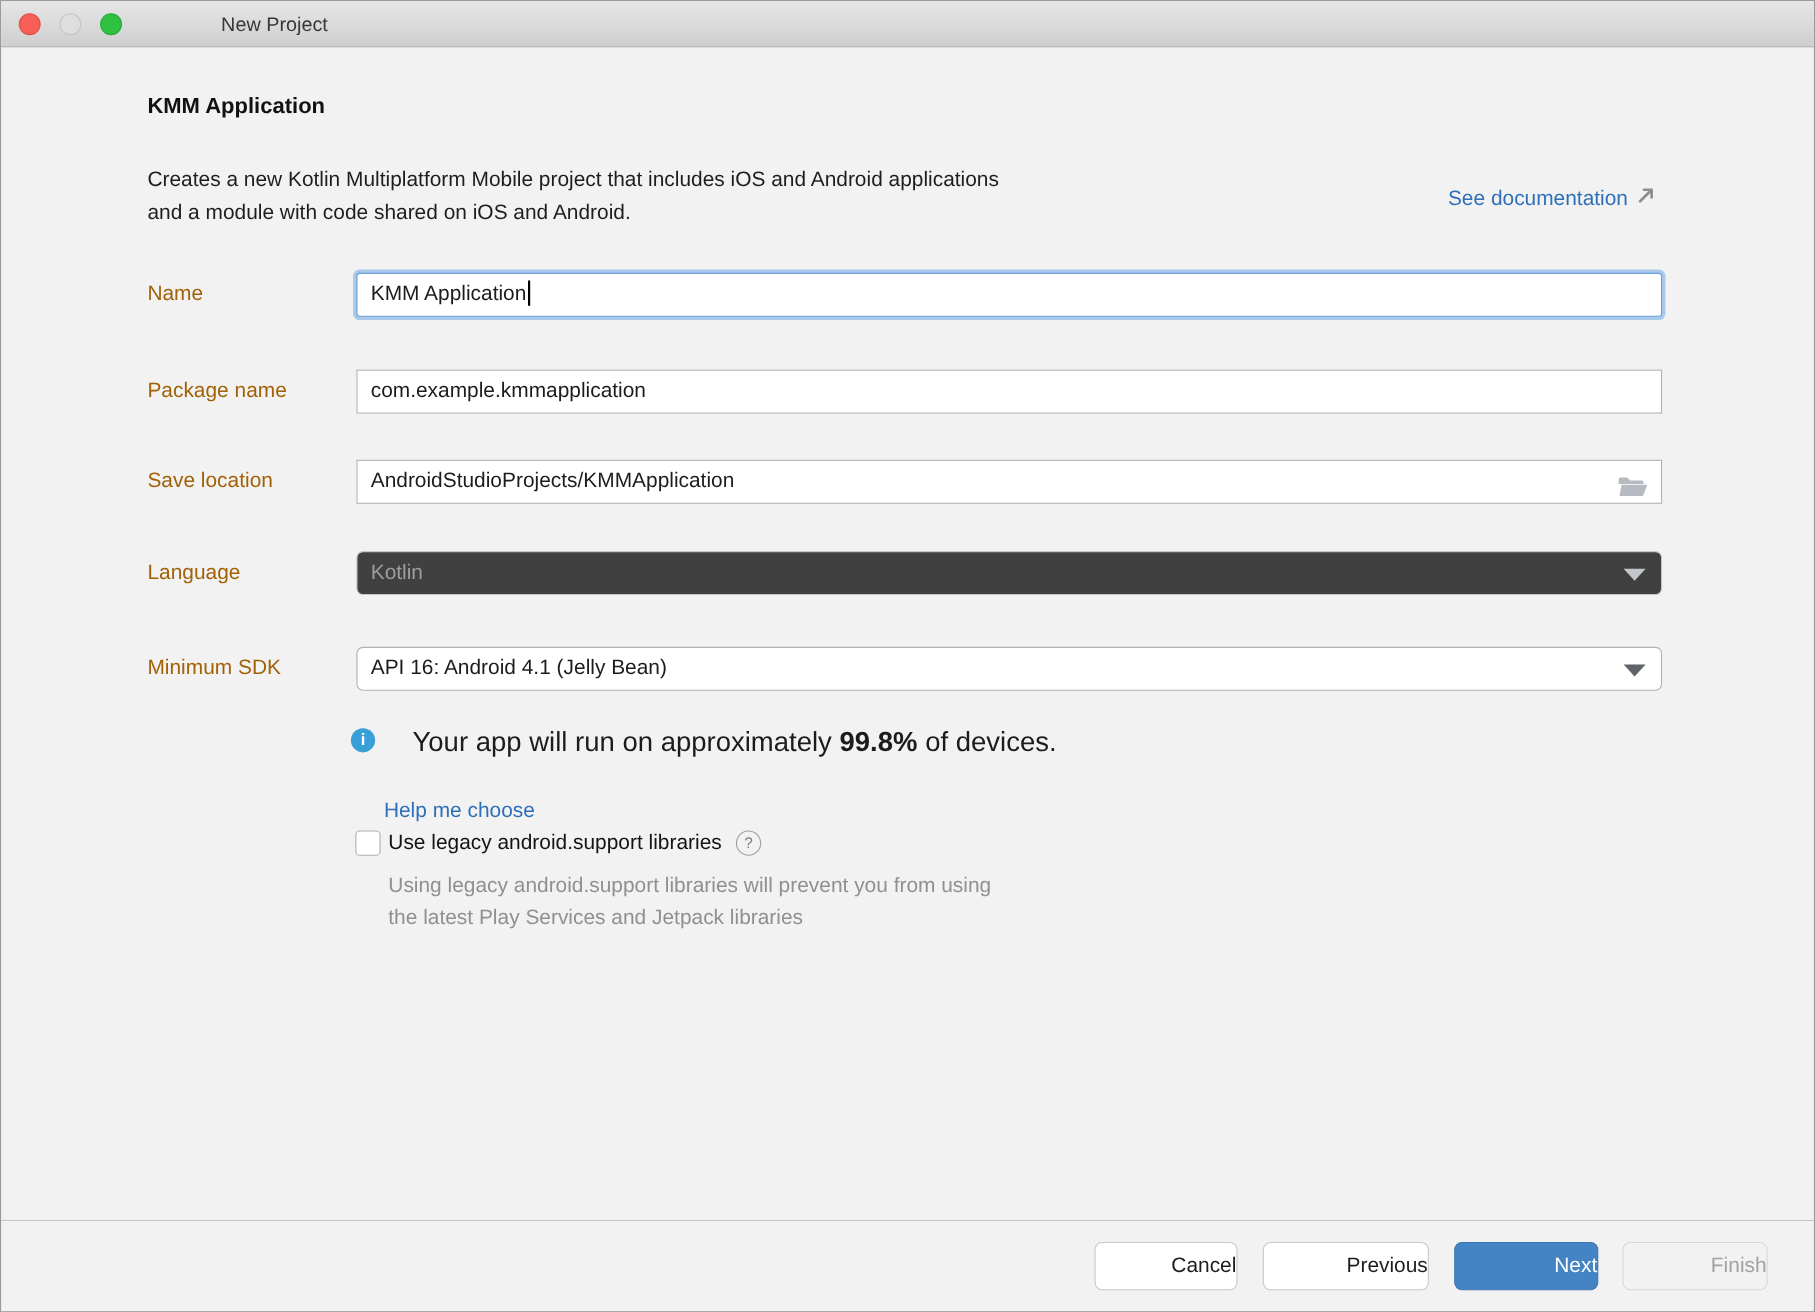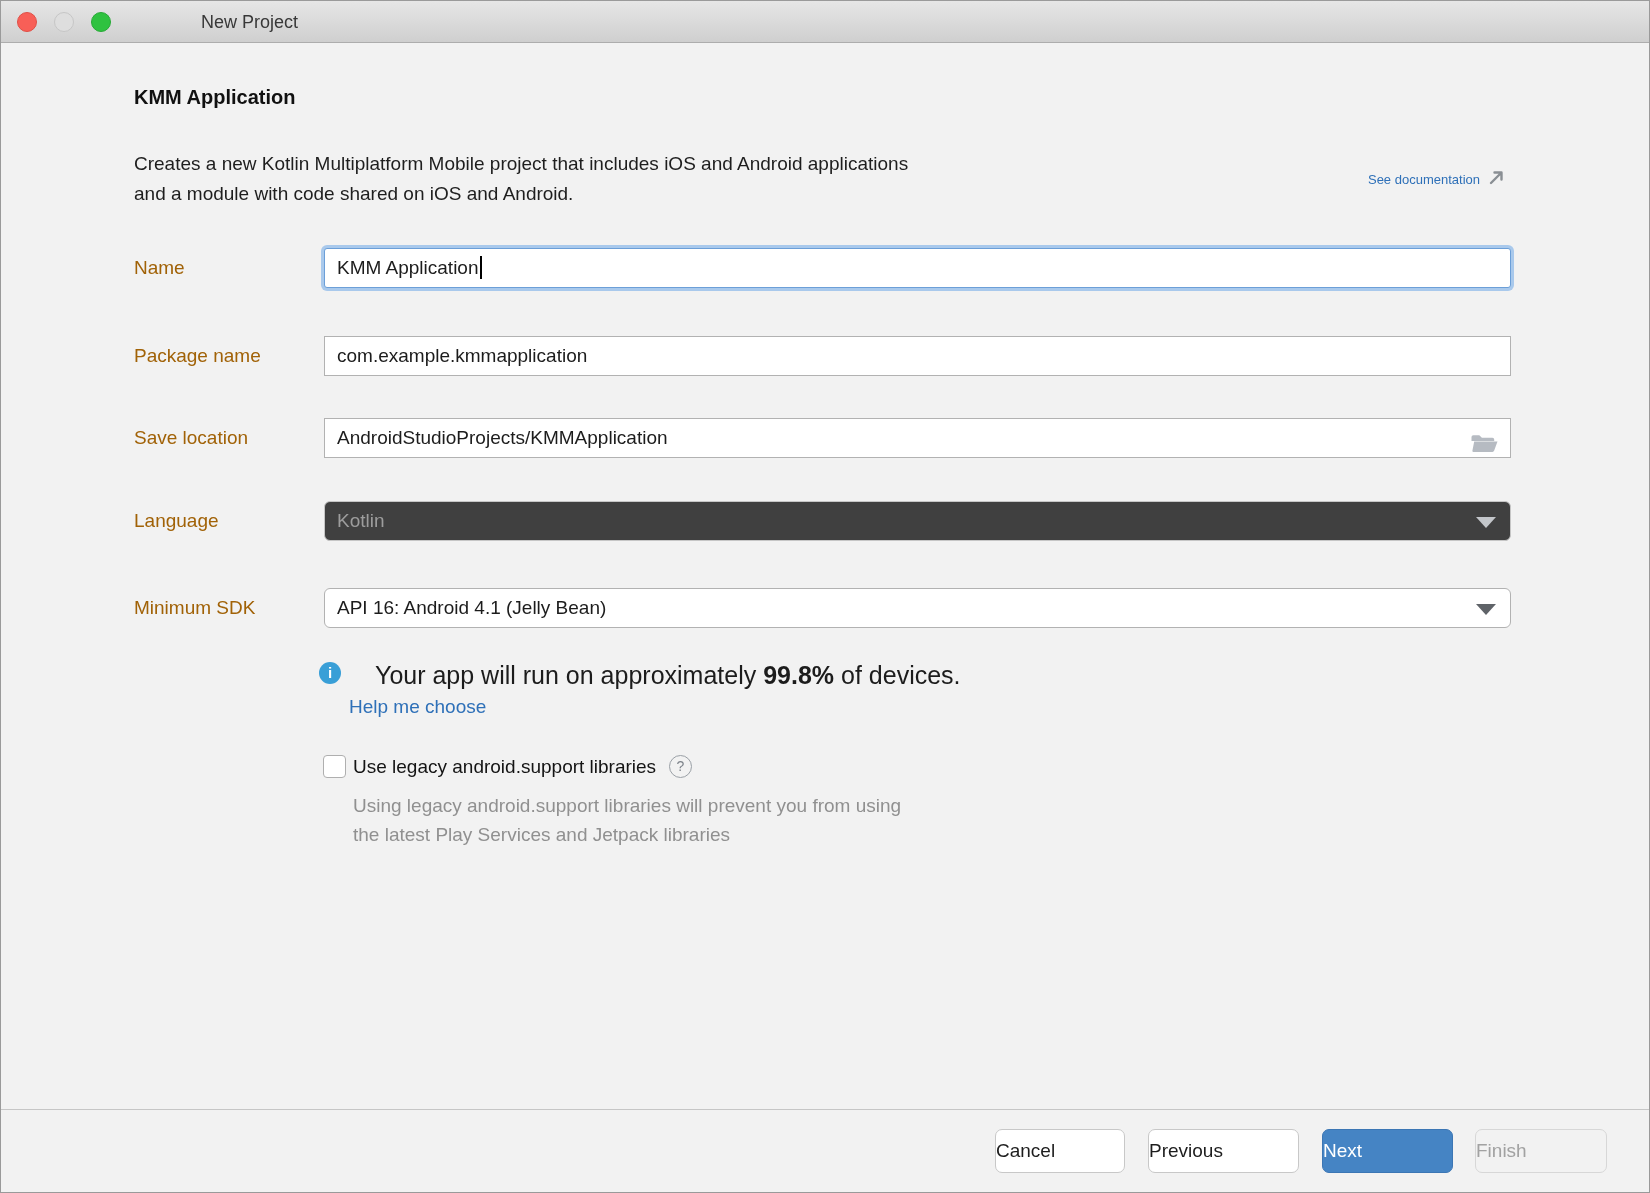--- a/index.html
+++ b/index.html
@@ -34,21 +34,21 @@
   .page-title {
     position: absolute; left: 133px; top: 85px;
     font-size: 20px; font-weight: bold; color: #111;
   }
   .description {
     position: absolute; left: 133px; top: 148px;
     font-size: 19px; line-height: 30px; color: #1e1e1e; white-space: pre;
   }
   .doc-link {
     position: absolute; top: 168px; right: 144px;
-    font-size: 13px; color: #2e70b8; cursor: pointer;
+    font-size: 19px; color: #2e70b8; cursor: pointer;
     display: flex; align-items: center; gap: 8px;
   }
   .ext-arrow { display: inline-block; }
 
   
   .row { position: absolute; left: 0; width: 100%; height: 40px; }
   .row-label {
     position: absolute; left: 133px; top: 0; height: 40px; line-height: 40px;
     font-size: 19px; color: #a16207;
   }
@@ -82,21 +82,21 @@
     position: absolute; left: 318px; top: 661px; width: 22px; height: 22px;
     border-radius: 50%; background: #399fd7; color: #fff;
     font-size: 15px; font-weight: bold; text-align: center; line-height: 22px;
   }
   .info-text {
     position: absolute; left: 348px; top: 660px;
     font-size: 25px; color: #1c1c1c; margin-left: 26px;
   }
   .info-text b { font-weight: bold; }
   .help-link {
-    position: absolute; left: 348px; top: 695px;
+    position: absolute; left: 348px; top: 726px;
     font-size: 19px; color: #2e70b8; cursor: pointer;
   }
 
   
   .checkbox {
     position: absolute; left: 322px; top: 754px; width: 23px; height: 23px;
     background: #fff; border: 1px solid #afafaf; border-radius: 4px; cursor: pointer;
   }
   .checkbox-label {
     position: absolute; left: 352px; top: 755px;
@@ -112,21 +112,21 @@
     font-size: 19px; line-height: 29px; color: #909090; white-space: pre;
   }
 
   
   .footer-divider {
     position: absolute; left: 0; right: 0; top: 1108px;
     border-top: 1px solid #c6c6c6;
   }
   .btn {
     position: absolute; top: 1128px; height: 44px;
-    border-radius: 7px; font-size: 19px; text-align: left; line-height: 42px;
+    border-radius: 7px; font-size: 19px; text-align: right; line-height: 42px;
     background: #fff; border: 1px solid #c8c8c8; color: #1d1d1d; cursor: pointer;
     font-family: "Liberation Sans", sans-serif;
   }
   .btn-cancel   { left: 994px;  width: 130px; }
   .btn-previous { left: 1147px; width: 151px; }
   .btn-next     { left: 1321px; width: 131px; background: #4584c4; border-color: #3c76b4; color: #fff; }
   .btn-finish   { left: 1474px; width: 132px; background: #f2f2f2; border-color: #d7d7d7; color: #a2a2a2; cursor: default; }
 </style>
 </head>
 <body>

